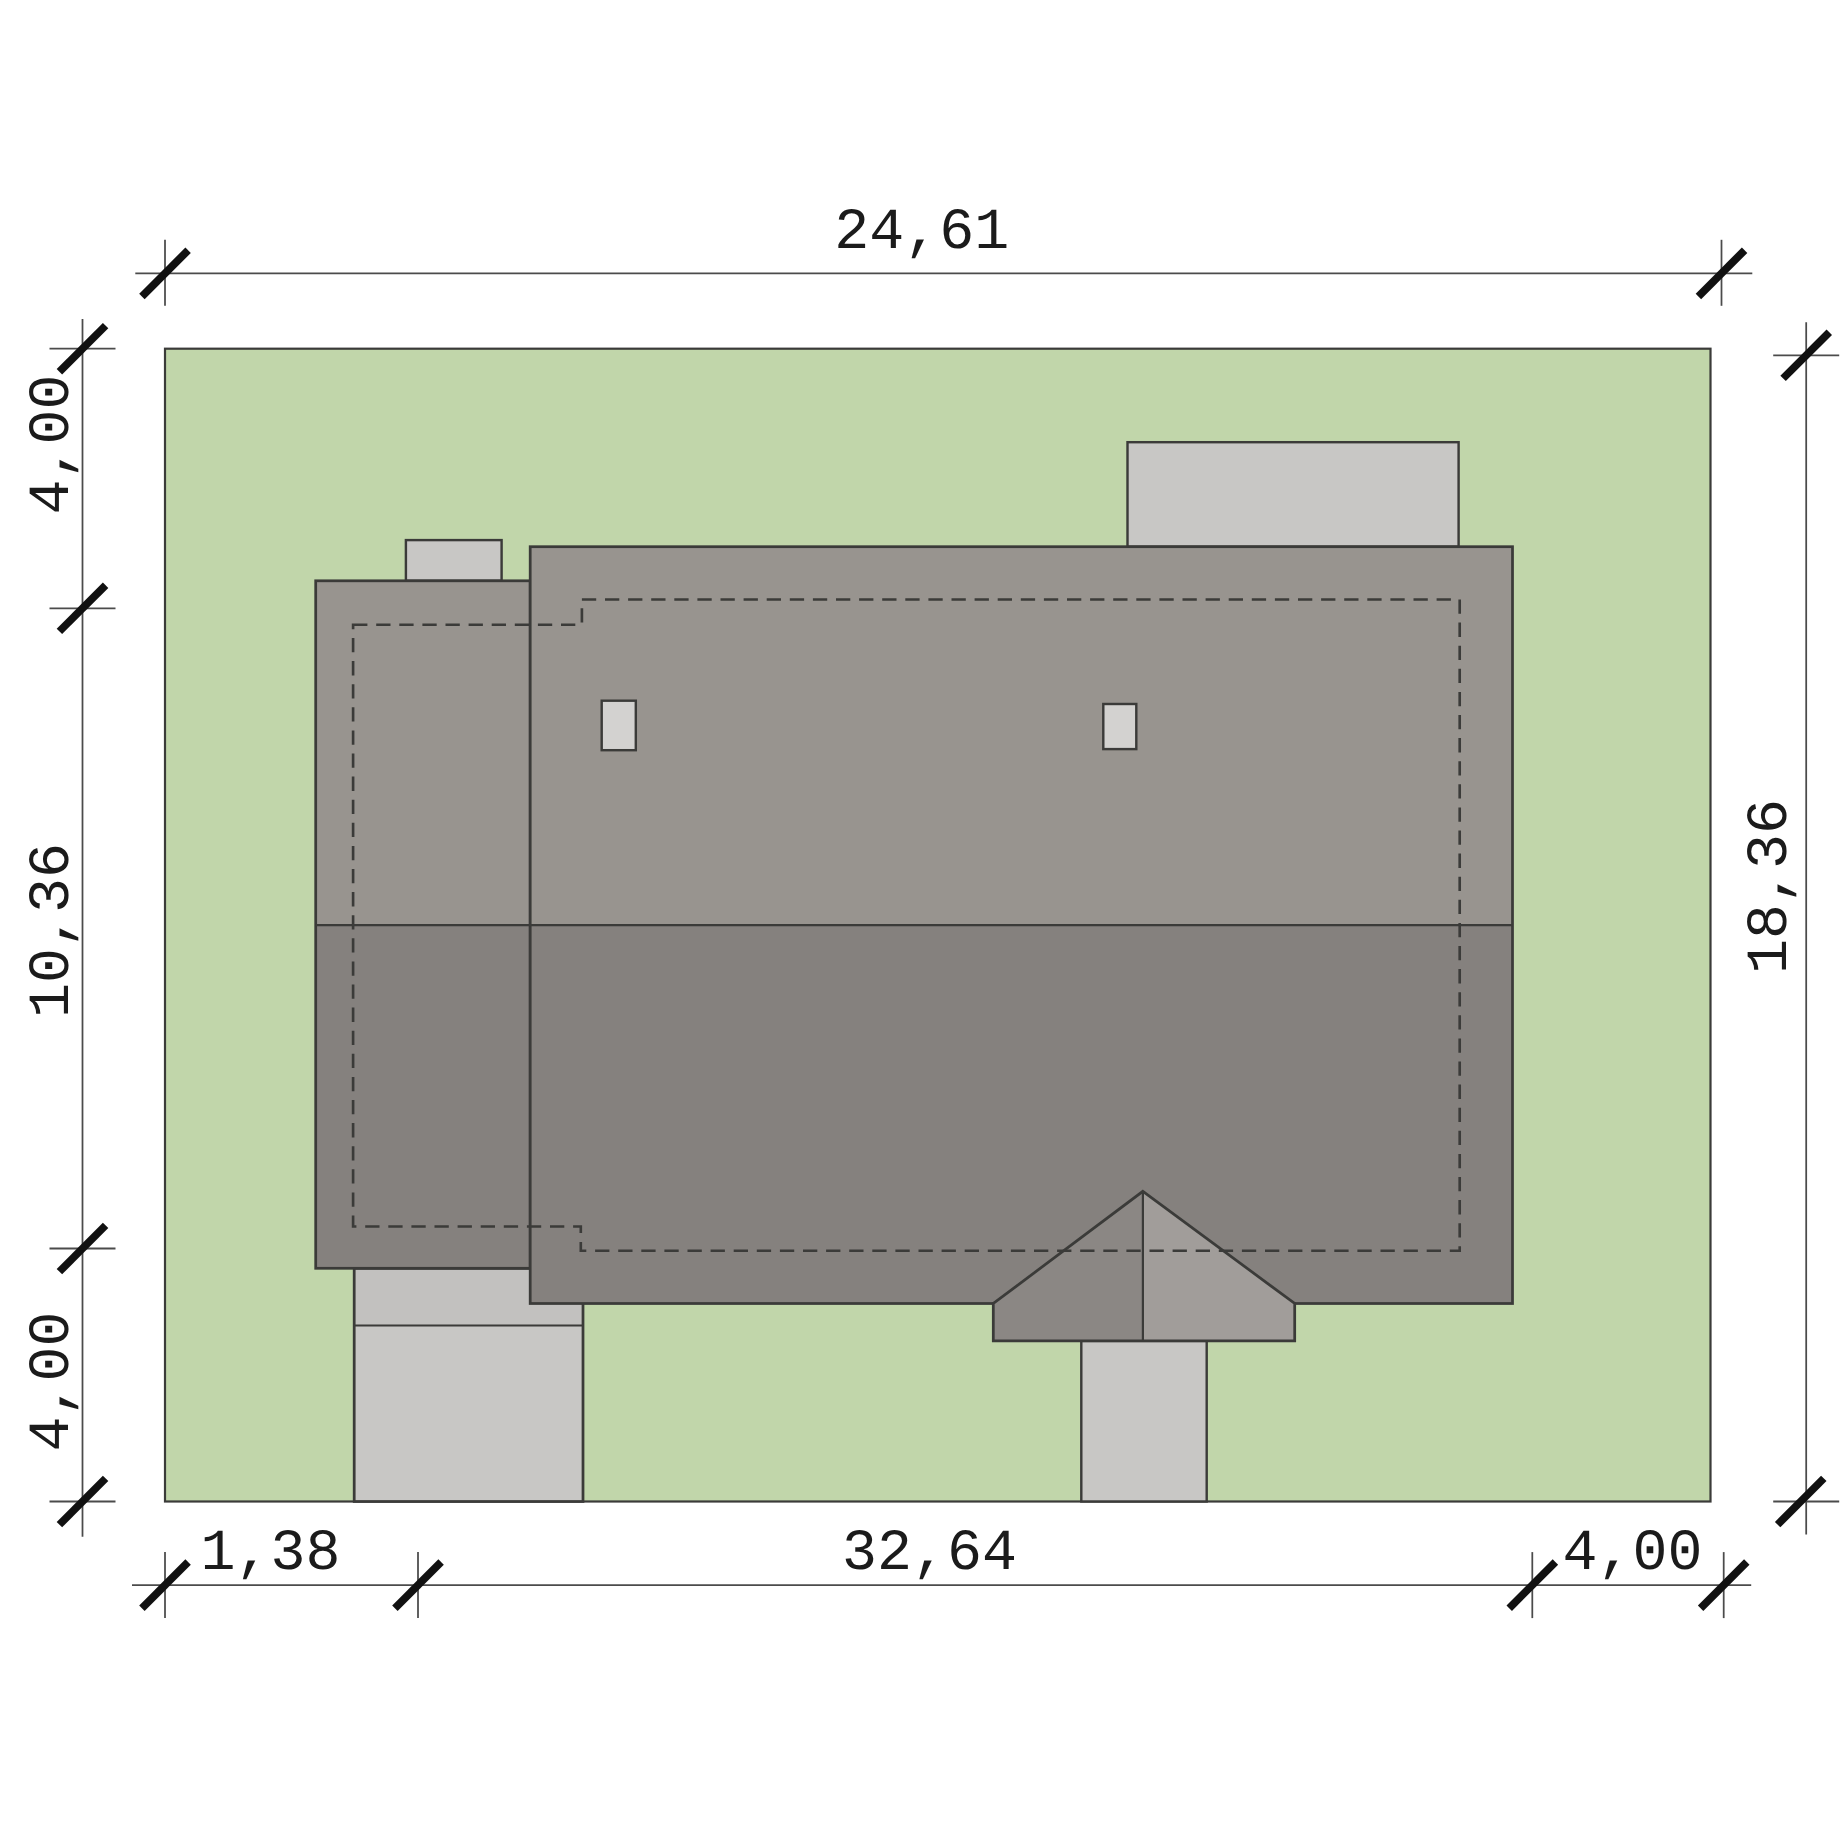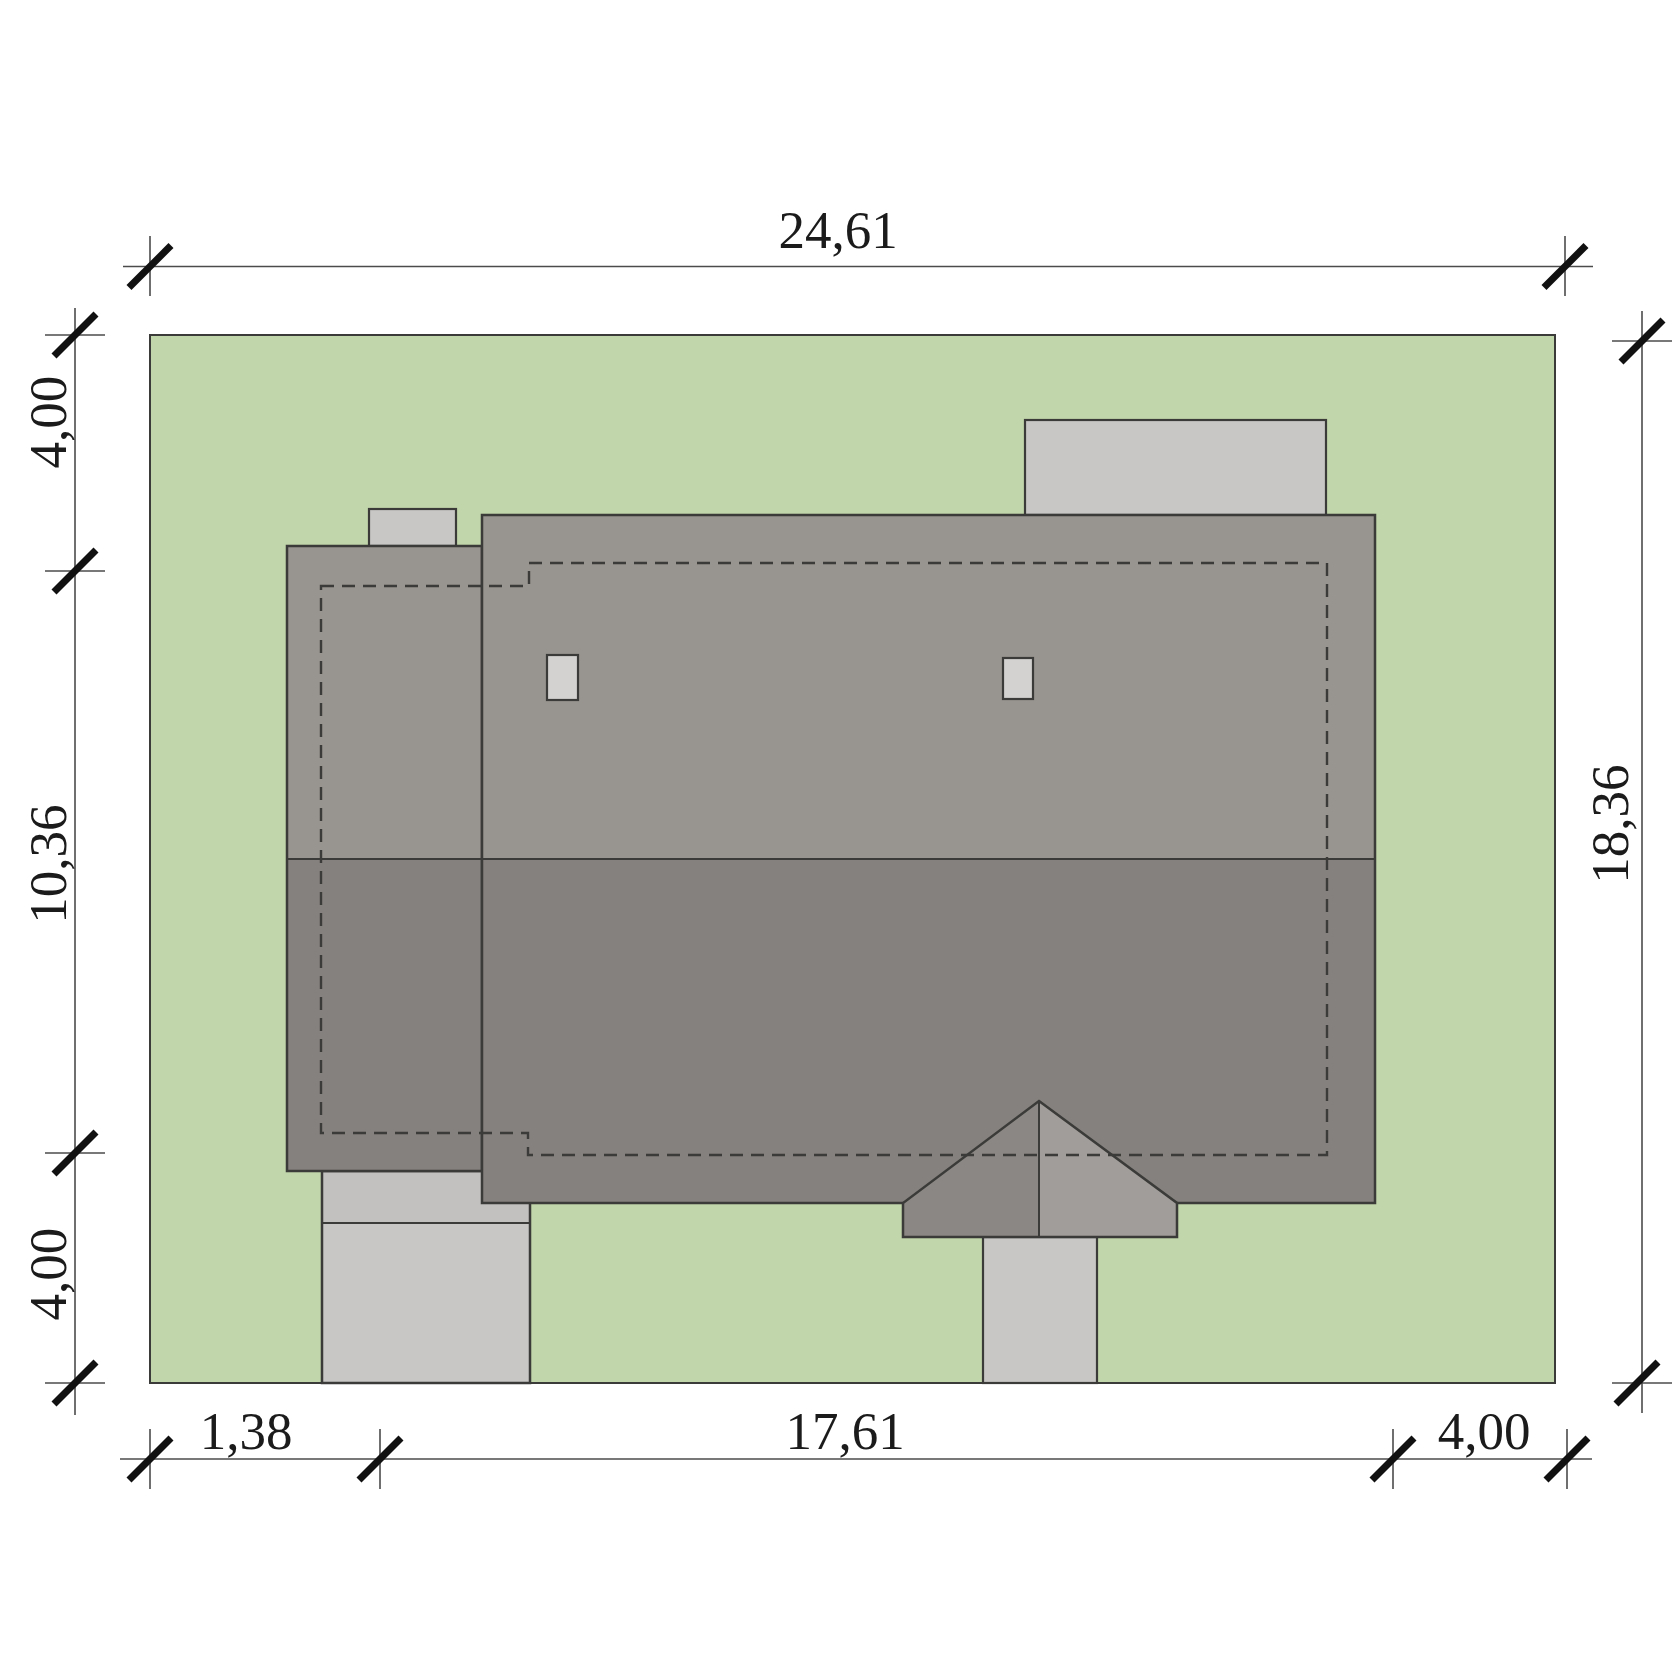--- a/index.html
+++ b/index.html
@@ -1,18 +1,18 @@
 <!DOCTYPE html>
 <html style="--background: #ffffff; --plot-green: #c1d6aa; --roof-upper: #98948f; --roof-lower: #85817e; --porch-left: #8b8784; --porch-right: #a19d9a; --paving: #c8c7c5; --paving-dark: #c2c1bf; --paving-light: #d3d2d0; --outline: #3b3b39; --dim-line: #4b4b4b; --tick: #111111; --dim-text: #1b1b1b;"><head>
 <meta charset="utf-8">
 <style>
   html, body { margin:0; padding:0; background:#ffffff; }
   .canvas {
     position:relative; width:1680px; height:1636px; background:var(--background,#fff);
-    font-family:Liberation Serif, serif; overflow:hidden;margin-top:18px;
+    font-family:Liberation Mono, monospace; overflow:hidden;
   }
   svg.scene { position:absolute; left:0; top:0; }
 
   .plot        { fill:var(--plot-green,#c1d6aa); stroke:var(--outline,#3b3b39); stroke-width:2; }
   .paving      { fill:var(--paving,#c8c7c5); }
   .paving-dark { fill:var(--paving-dark,#c2c1bf); }
   .paving-edge { fill:var(--paving,#c8c7c5); stroke:var(--outline,#3b3b39); stroke-width:2.2; }
   .roof-upper  { fill:var(--roof-upper,#98948f); }
   .roof-lower  { fill:var(--roof-lower,#85817e); }
   .porch-left  { fill:var(--porch-left,#8b8784); }
@@ -119,15 +119,15 @@
       <line class="tick" x1="1616" y1="1386" x2="1658" y2="1344"></line>
     </g>
   </svg>
 
   <div class="dim-label" style="left:838px;  top:212px;">24,61</div>
   <div class="dim-label v" style="left:1610px; top:806px;">18,36</div>
   <div class="dim-label v" style="left:48px;   top:404px;">4,00</div>
   <div class="dim-label v" style="left:48px;   top:846px;">10,36</div>
   <div class="dim-label v" style="left:48px;   top:1256px;">4,00</div>
   <div class="dim-label" style="left:246px;  top:1413px;">1,38</div>
-  <div class="dim-label" style="left:845px;  top:1413px;">17,61</div>
+  <div class="dim-label" style="left:845px;  top:1413px;">32,64</div>
   <div class="dim-label" style="left:1484px; top:1413px;">4,00</div>
 </div>
 
 </body></html>

